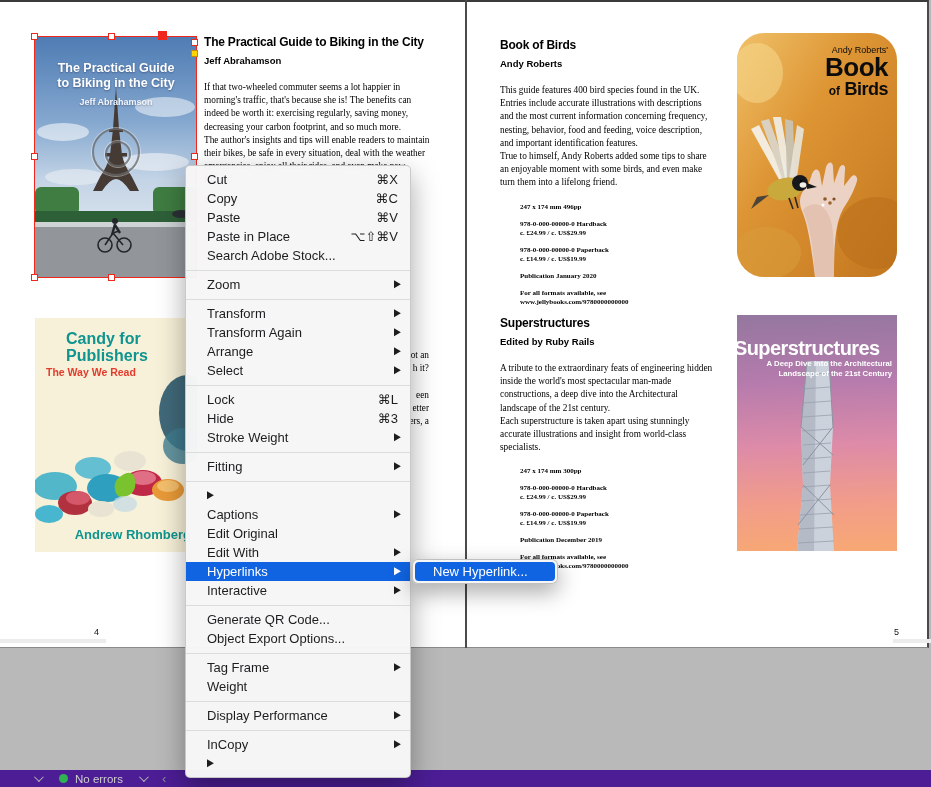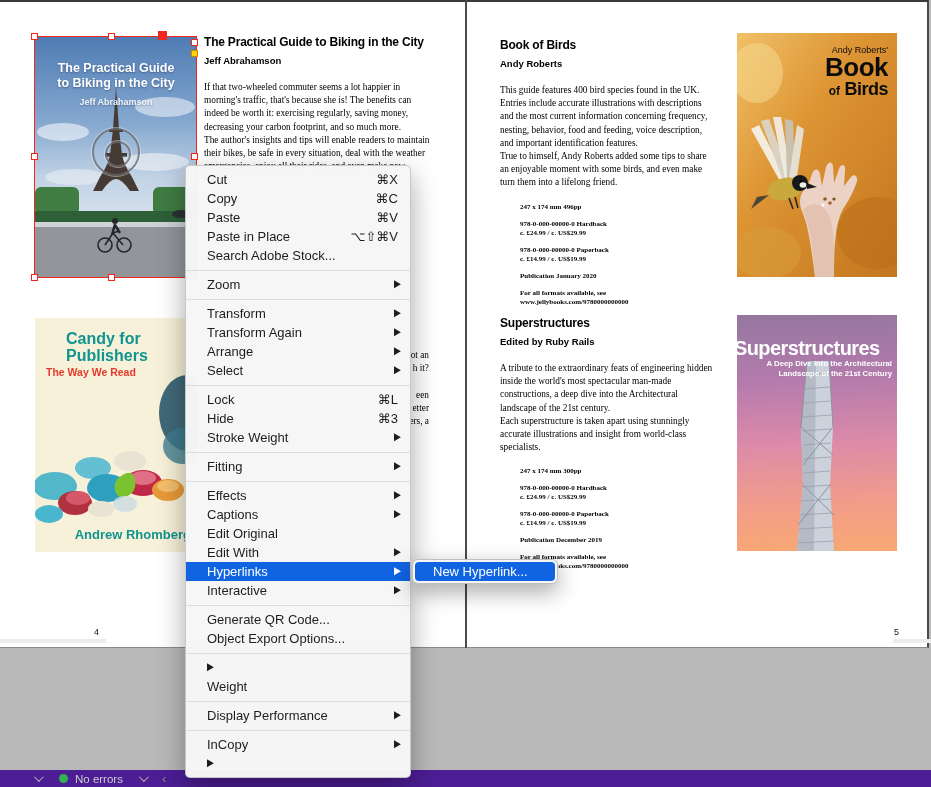--- a/index.html
+++ b/index.html
@@ -38,21 +38,21 @@
   .content-grabber { position:absolute; left:57px; top:91px; width:48px; height:48px; border-radius:50%;
                border:2px solid rgba(105,105,105,.75); box-shadow:0 0 0 1px rgba(255,255,255,.4); }
   .content-grabber::after { content:""; position:absolute; left:11px; top:11px; width:22px; height:22px;
                border-radius:50%; border:2px solid rgba(105,105,105,.75); box-shadow:0 0 0 1px rgba(255,255,255,.4); }
 
   .cover-candy { left:35px; top:318px; width:162px; height:234px; background:#f8f1d9; }
   .cc-title { position:absolute; left:11px; top:12px; font-weight:700; font-size:16px; line-height:17px;margin-left:20px; }
   .cc-sub { position:absolute; left:11px; top:48px; font-weight:700; font-size:10.5px; }
   .cc-author { position:absolute; right:6px; bottom:10px; font-weight:700; font-size:13px; }
 
-  .cover-birds { left:737px; top:33px; width:160px; height:244px; }
+  .cover-birds { left:737px; top:33px; width:160px; height:244px;border-radius:27px; }
   .bird-text { position:absolute; top:12px; right:9px; text-align:right; color:#0c0c0c; }
   .bt-byline { font-size:9px; font-weight:400; }
   .bt-book { font-size:26px; font-weight:800; line-height:24px; letter-spacing:-0.5px; }
   .bt-of { font-size:12px; font-weight:700; }
   .bt-birds { font-size:18px; font-weight:800; letter-spacing:-0.5px; }
 
   .cover-super { left:737px; top:315px; width:160px; height:236px;
       background:linear-gradient(178deg,#94779f 0%,#b57bad 28%,#dd8ba8 55%,#f29d89 80%,#f8a873 100%); }
   .cs-title { position:absolute; left:-3px; top:22px; width:168px; color:#fff; font-weight:800;
               font-size:20px; letter-spacing:-0.6px; white-space:nowrap; }
@@ -376,21 +376,20 @@
         <span class="mi-label">Stroke Weight</span>
         <span class="mi-arrow">▶</span>
       </div>
       <div class="menu-separator"></div>
       <div class="menu-item">
         <span class="mi-label">Fitting</span>
         <span class="mi-arrow">▶</span>
       </div>
       <div class="menu-separator"></div>
       <div class="menu-item">
-        <span class="mi-label">Effects</span>
         <span class="mi-arrow">▶</span>
       </div>
       <div class="menu-item">
         <span class="mi-label">Captions</span>
         <span class="mi-arrow">▶</span>
       </div>
       <div class="menu-item">
         <span class="mi-label">Edit Original</span>
       </div>
       <div class="menu-item">
@@ -407,20 +406,21 @@
       </div>
       <div class="menu-separator"></div>
       <div class="menu-item">
         <span class="mi-label">Generate QR Code...</span>
       </div>
       <div class="menu-item">
         <span class="mi-label">Object Export Options...</span>
       </div>
       <div class="menu-separator"></div>
       <div class="menu-item">
+        <span class="mi-label">Tag Frame</span>
         <span class="mi-arrow">▶</span>
       </div>
       <div class="menu-item">
         <span class="mi-label">Weight</span>
       </div>
       <div class="menu-separator"></div>
       <div class="menu-item">
         <span class="mi-label">Display Performance</span>
         <span class="mi-arrow">▶</span>
       </div>

